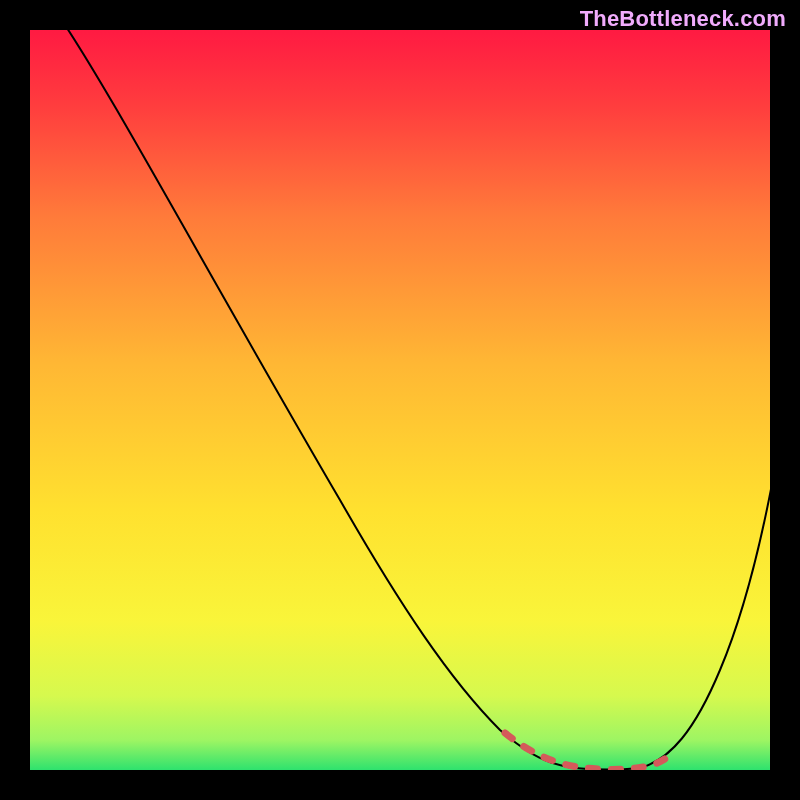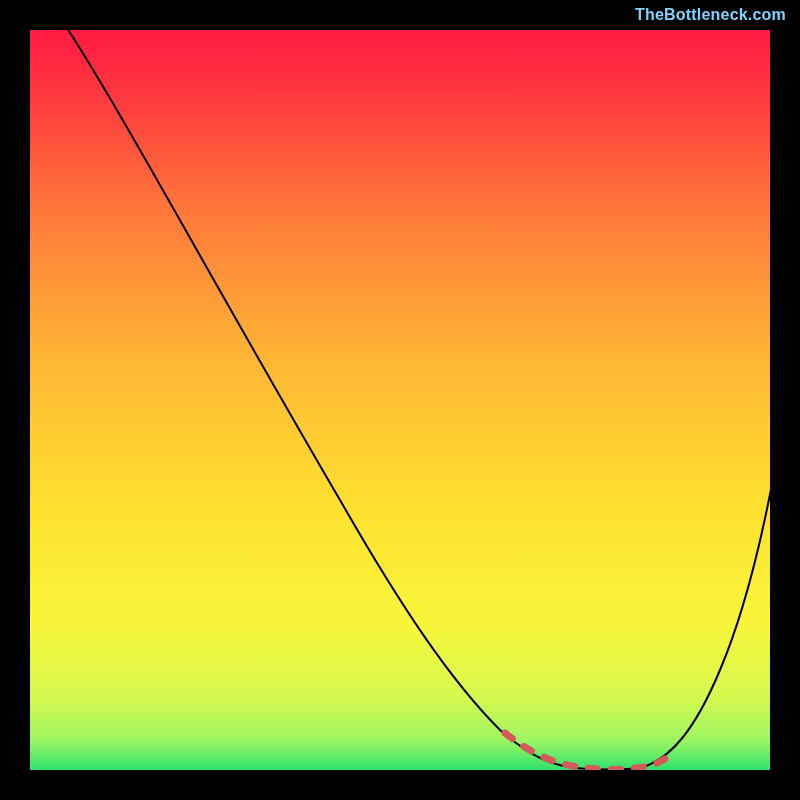--- a/index.html
+++ b/index.html
@@ -8,23 +8,23 @@
     position: relative;
     width: 800px;
     height: 800px;
     background: #000;
   }
   .watermark {
     position: absolute;
     top: 6px;
     right: 14px;
     font-family: Arial, Helvetica, sans-serif;
-    font-size: 16px;
+    font-size: 22px;
     font-weight: 600;
-    color: #7dd3fc;
+    color: #f0abfc;
     letter-spacing: 0.2px;
     z-index: 10;
   }
   .plot {
     position: absolute;
     left: 30px;
     top: 30px;
     width: 740px;
     height: 740px;
   }

